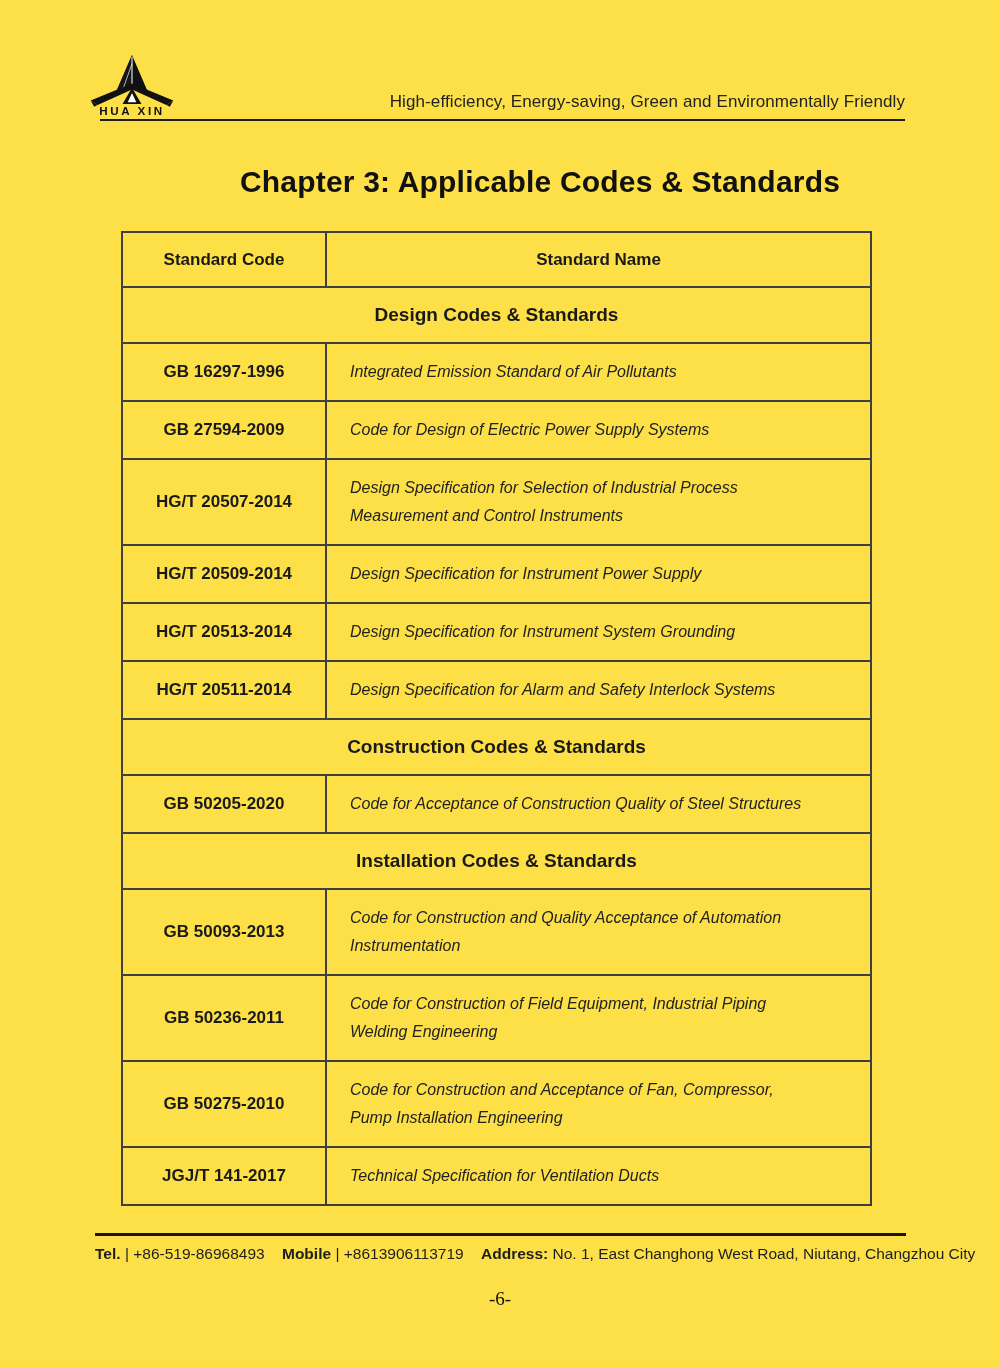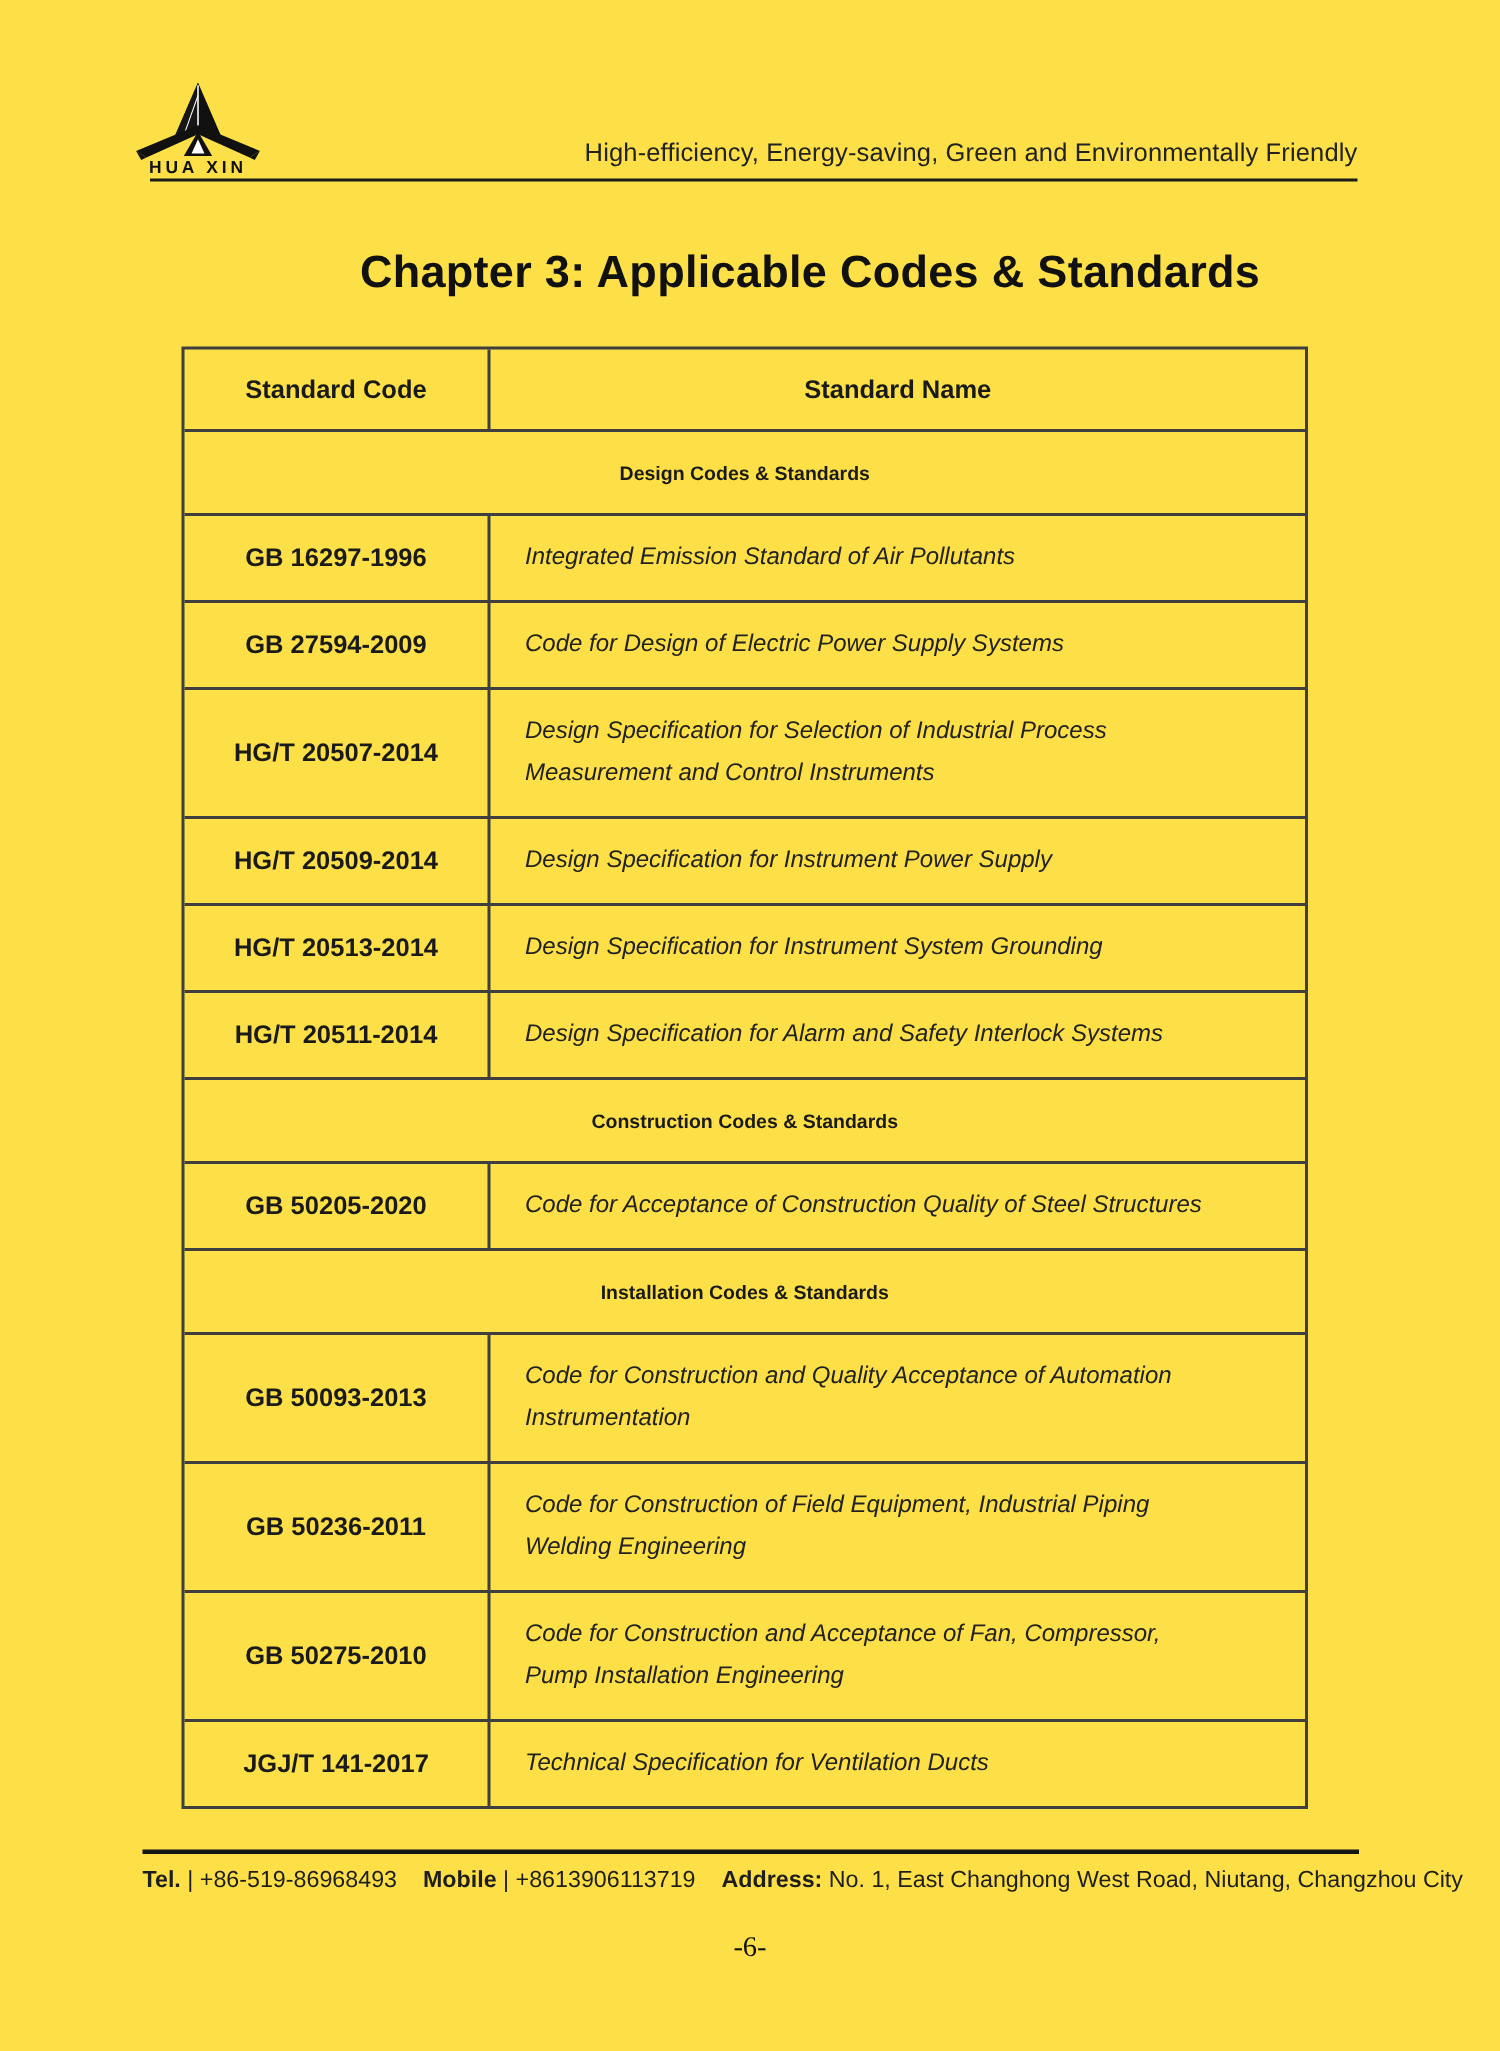--- a/index.html
+++ b/index.html
@@ -55,21 +55,21 @@
   .td.name {
     flex:1;
     padding:14px 6px 14px 23px;
     font-style:italic; font-size:16px; line-height:28px;
     white-space:pre-line;
     color:#222;
   }
   .td.th { font-style:normal; font-weight:700; font-size:17px; justify-content:center; padding:4px 16px; color:#1a1a1a; }
   .tr.section .td.full {
     flex:1; justify-content:center; text-align:center;
-    font-weight:700; font-size:13px; padding:4px 6px;
+    font-weight:700; font-size:19px; padding:4px 6px;
   }
 
   
   .footer-rule {
     position:absolute; left:95px; right:94px; top:1233px;
     border-top:3px solid #151515;
   }
   .footer {
     position:absolute; left:95px; right:60px; top:1245px;
     font-size:15.5px; color:#1e1e1e; white-space:nowrap;

